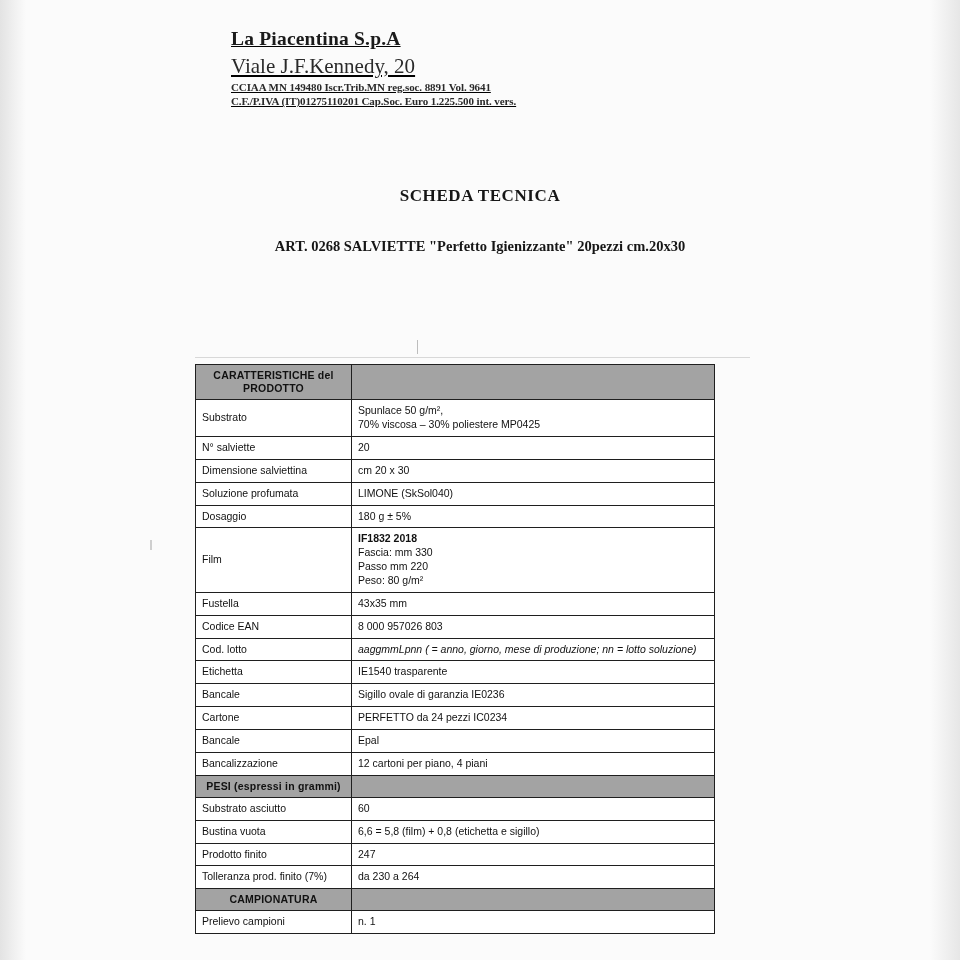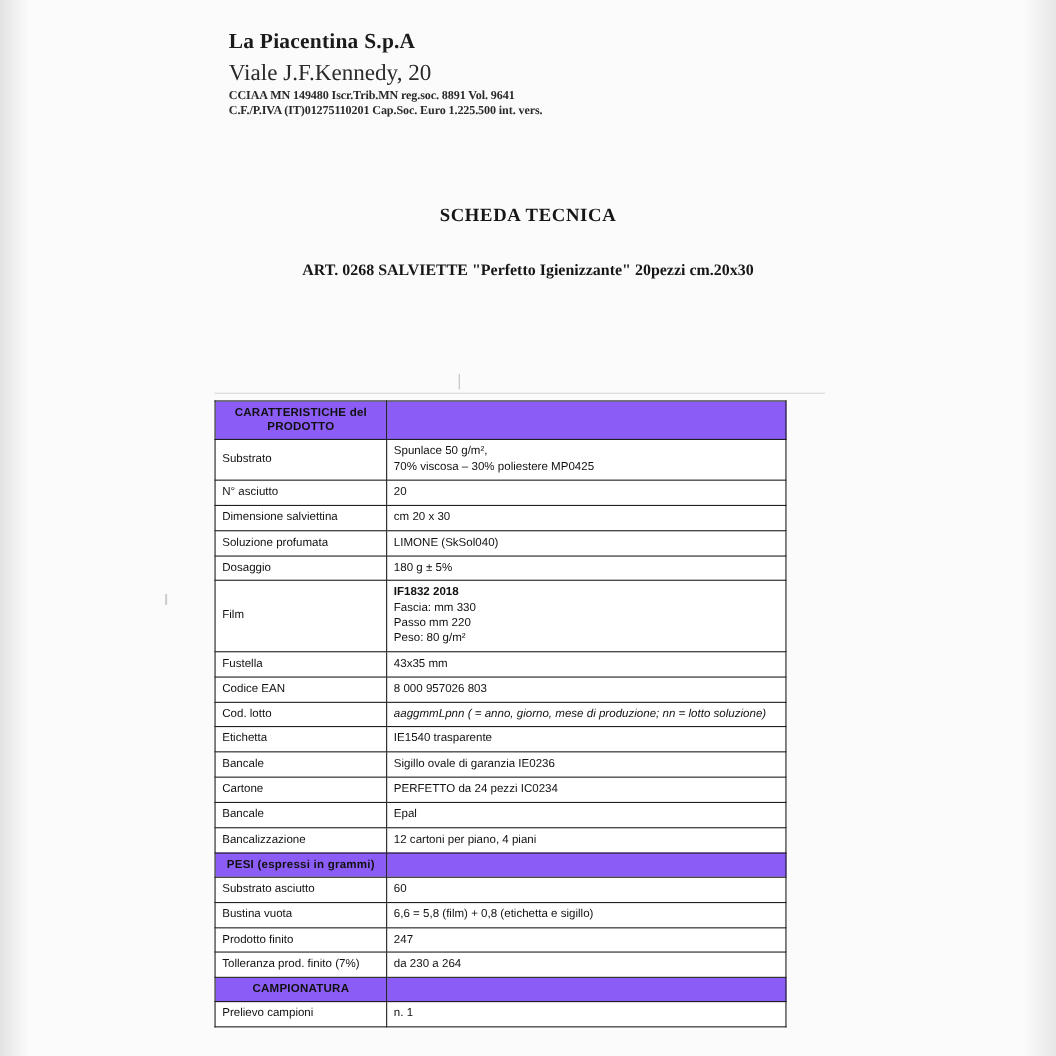--- a/index.html
+++ b/index.html
@@ -33,23 +33,24 @@
     content: "";
     position: absolute;
     right: 0; top: 0; bottom: 0;
     width: 30px;
     background: linear-gradient(to left, #e6e6e6, #fbfbfb);
     pointer-events: none;
   }
 
   .letterhead {
     position: absolute;
-    left: 208px;
+    left: 231px;
     top: 28px;
     width: 460px;
+    text-decoration: underline;
   }
   .company-name {
     font-family: "Liberation Serif", serif;
     font-weight: bold;
     font-size: 19.5px;
     letter-spacing: 0.2px;
     color: #1b1b1b;
     margin-bottom: 3px;
   }
   .addr-line {
@@ -123,21 +124,21 @@
     line-height: 1.32;
   }
   td.label {
     width: 143px;
     padding-left: 7px;
   }
   td.value {
     padding-left: 9px;
   }
   tr.section td {
-    background: #8b5cf6;
+    background: #a3a3a3;
     font-weight: bold;
     font-size: 10.5px;
     letter-spacing: 0.2px;
   }
   tr.section td.label {
     text-align: center;
     line-height: 1.25;
   }
   .b { font-weight: bold; }
   .i { font-style: italic; }
@@ -191,21 +192,21 @@
 
       <tr>
         <td class="label">Substrato</td>
         <td class="value">
           <span class="ml">Spunlace 50 g/m²,</span>
           <span class="ml">70% viscosa – 30% poliestere   MP0425</span>
         </td>
       </tr>
 
       <tr>
-        <td class="label">N° asciutto</td>
+        <td class="label">N° salviette</td>
         <td class="value">20</td>
       </tr>
 
       <tr>
         <td class="label">Dimensione salviettina</td>
         <td class="value">cm  20 x 30</td>
       </tr>
 
       <tr>
         <td class="label">Soluzione profumata</td>

